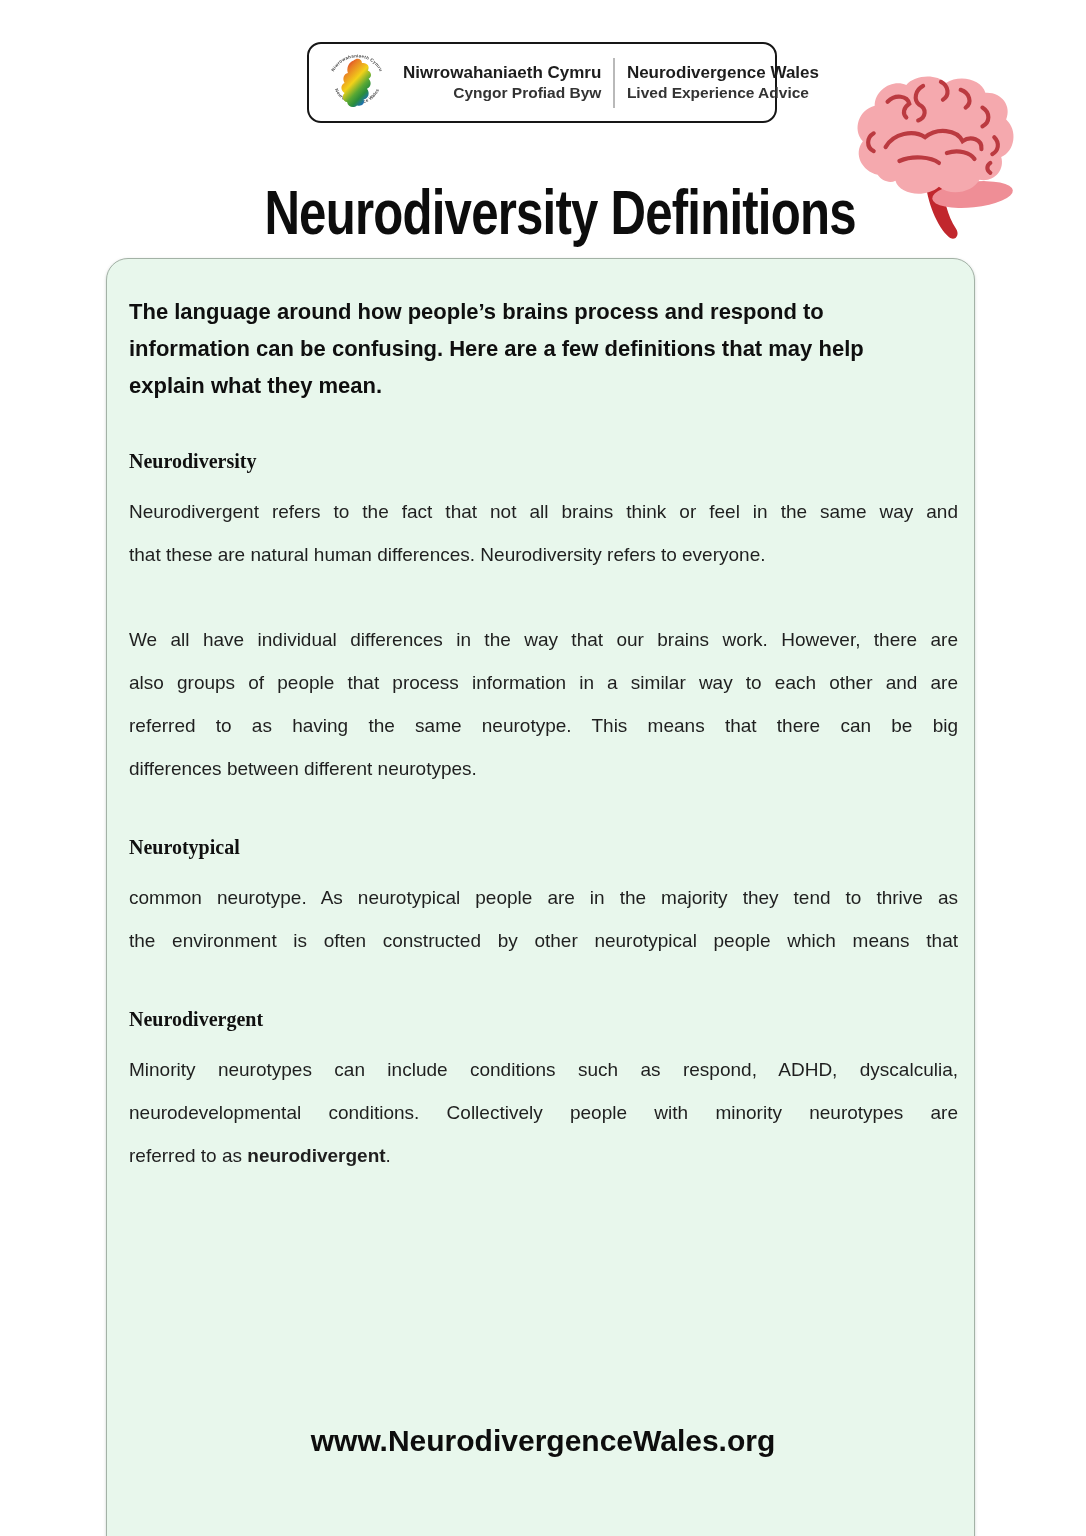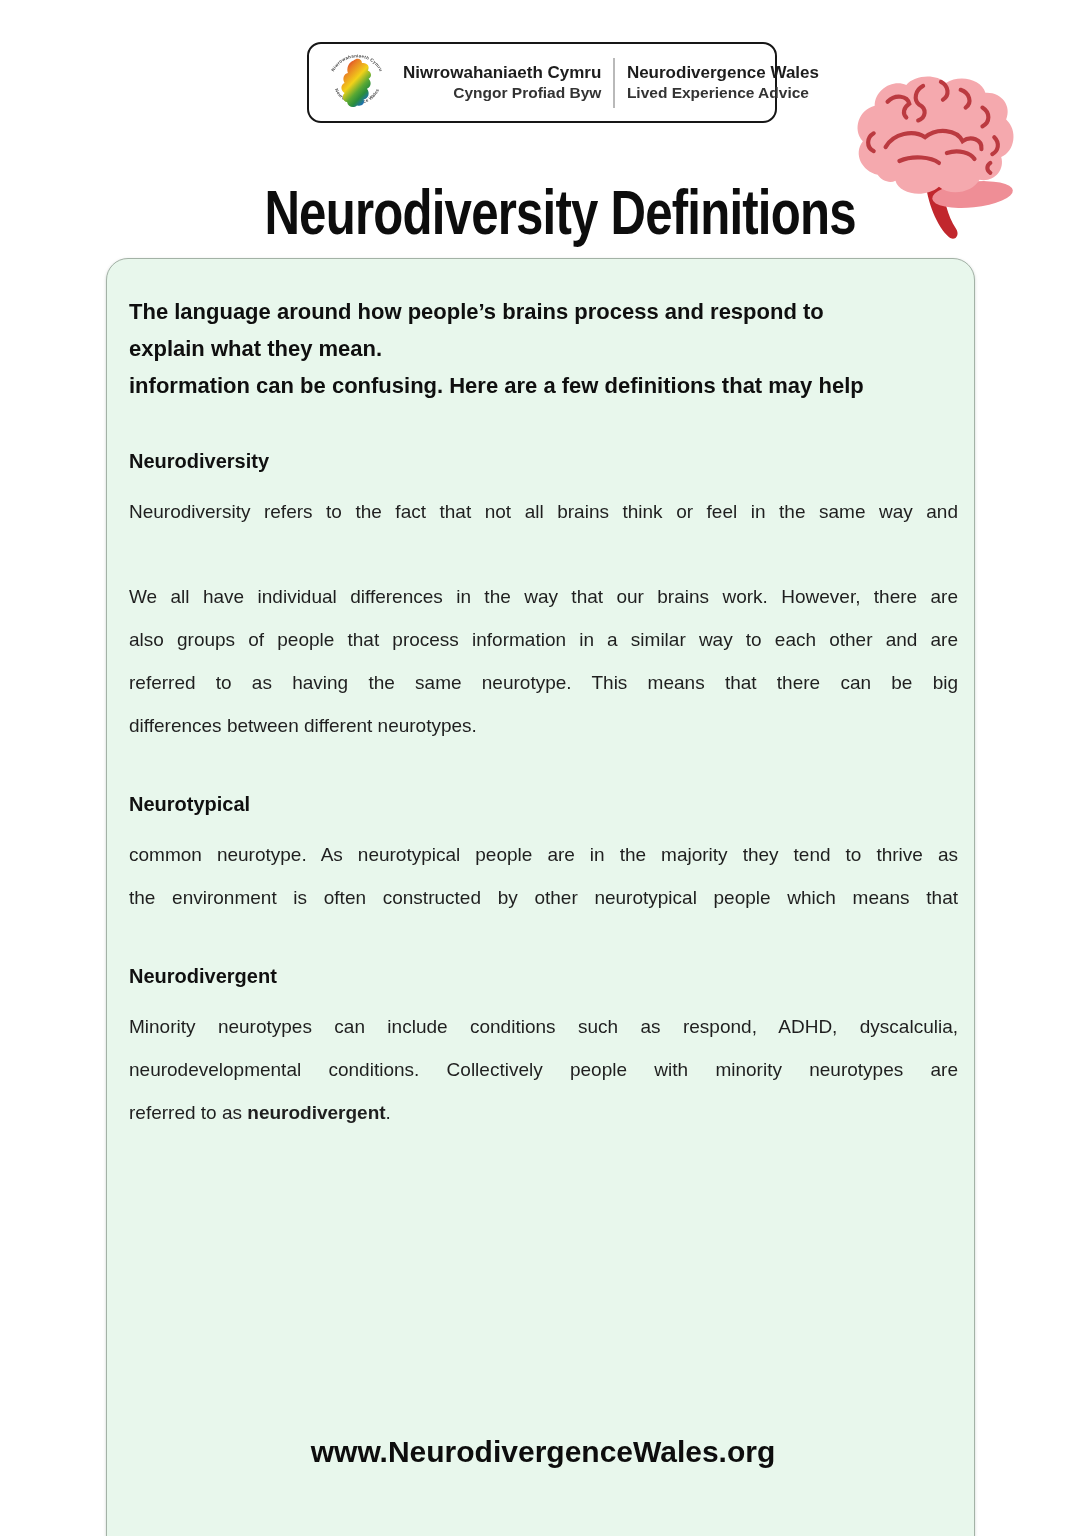--- a/index.html
+++ b/index.html
@@ -31,28 +31,28 @@
   
   .card{
     position:absolute;left:106px;top:258px;width:869px;height:1443px;box-sizing:border-box;
     background:#e8f7ec;border:1.5px solid #a3b2a6;border-radius:22px;
     box-shadow:0 1px 3px rgba(110,130,115,.35);
     padding:34px 16px 0 22px;
   }
   .intro{margin:0;}
   .iline{font-weight:700;font-size:22px;line-height:37px;color:#0f0f0f;white-space:nowrap;}
   .def{margin:42px 0 0 0;}
-  .def h3{margin:0 0 14px 0;font-size:20px;font-weight:700;line-height:30px;color:#101010;}
+  .def h3{margin:0 0 14px 0;font-size:20px;font-weight:700;line-height:30px;color:#101010;font-family:Liberation Serif, serif;}
   .bline{font-size:19px;line-height:43px;height:43px;color:#1f1f1f;white-space:normal;}
   .bline.j{text-align:justify;text-align-last:justify;}
   .bline .b{font-weight:700;}
   
   .footer{
     position:absolute;left:0;top:1424px;width:100%;text-align:center;
-    font-size:30px;font-weight:700;color:#0d0d0d;margin-top:11px;
+    font-size:30px;font-weight:700;color:#0d0d0d;
   }
 </style>
 </head>
 <body>
 
 <div class="logo-box">
   <svg class="emblem" width="68" height="68" viewBox="0 0 80 82">
     <defs>
       <linearGradient id="rainbow" x1="0.15" y1="0" x2="0.8" y2="1">
         <stop offset="0" stop-color="#d8232a"></stop>
@@ -106,27 +106,28 @@
     <path d="M50,90 C64,84 82,86 90,92"></path>
     <path d="M98,82 C110,78 122,82 126,88"></path>
     <path d="M146,66 C152,72 150,80 144,83"></path>
     <path d="M142,92 C138,95 138,99 142,102"></path>
   </g>
 </svg>
 
 <div class="card">
   <div class="intro">
       <div class="iline">The language around how people’s brains process and respond to</div>
+      <div class="iline">information can be confusing. Here are a few definitions that may help</div>
       <div class="iline">explain what they mean.</div>
-      <div class="iline">information can be confusing. Here are a few definitions that may help</div>
     </div>
   <div id="sections">
       <section class="def">
         <h3>Neurodiversity</h3>
-        <div class="bline j"><span>Neurodiversity refers to the fact that not all brains think or feel in the same way and</span></div>
+        <div class="bline j"><span>Neurodivergent refers to the fact that not all brains think or feel in the same way and</span></div>
+        <div class="bline"><span>that these are natural human differences. Neurodiversity refers to everyone.</span></div>
       </section>
       <section class="def">
         <div class="bline j"><span>We all have individual differences in the way that our brains work. However, there are</span></div>
         <div class="bline j"><span>also groups of people that process information in a similar way to each other and are</span></div>
         <div class="bline j"><span>referred to as having the same neurotype. This means that there can be big</span></div>
         <div class="bline"><span>differences between different neurotypes.</span></div>
       </section>
       <section class="def">
         <h3>Neurotypical</h3>
         <div class="bline j"><span>common neurotype. As neurotypical people are in the majority they tend to thrive as</span></div>

